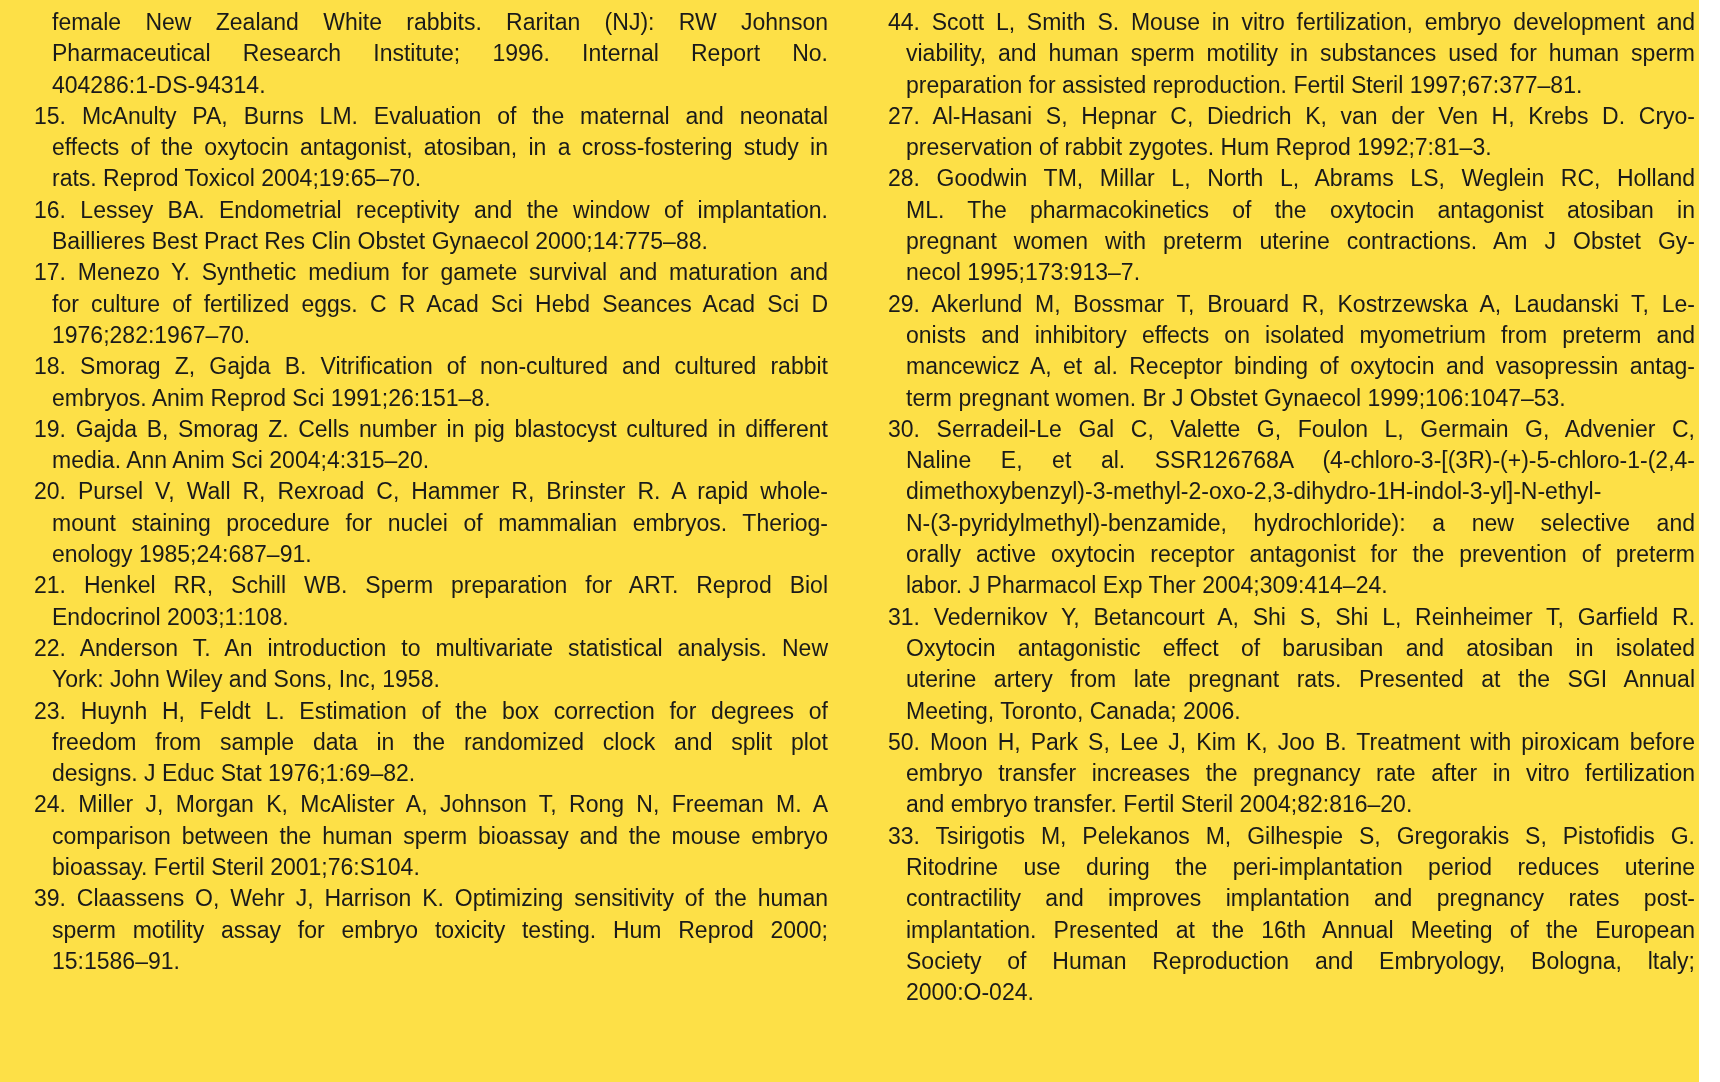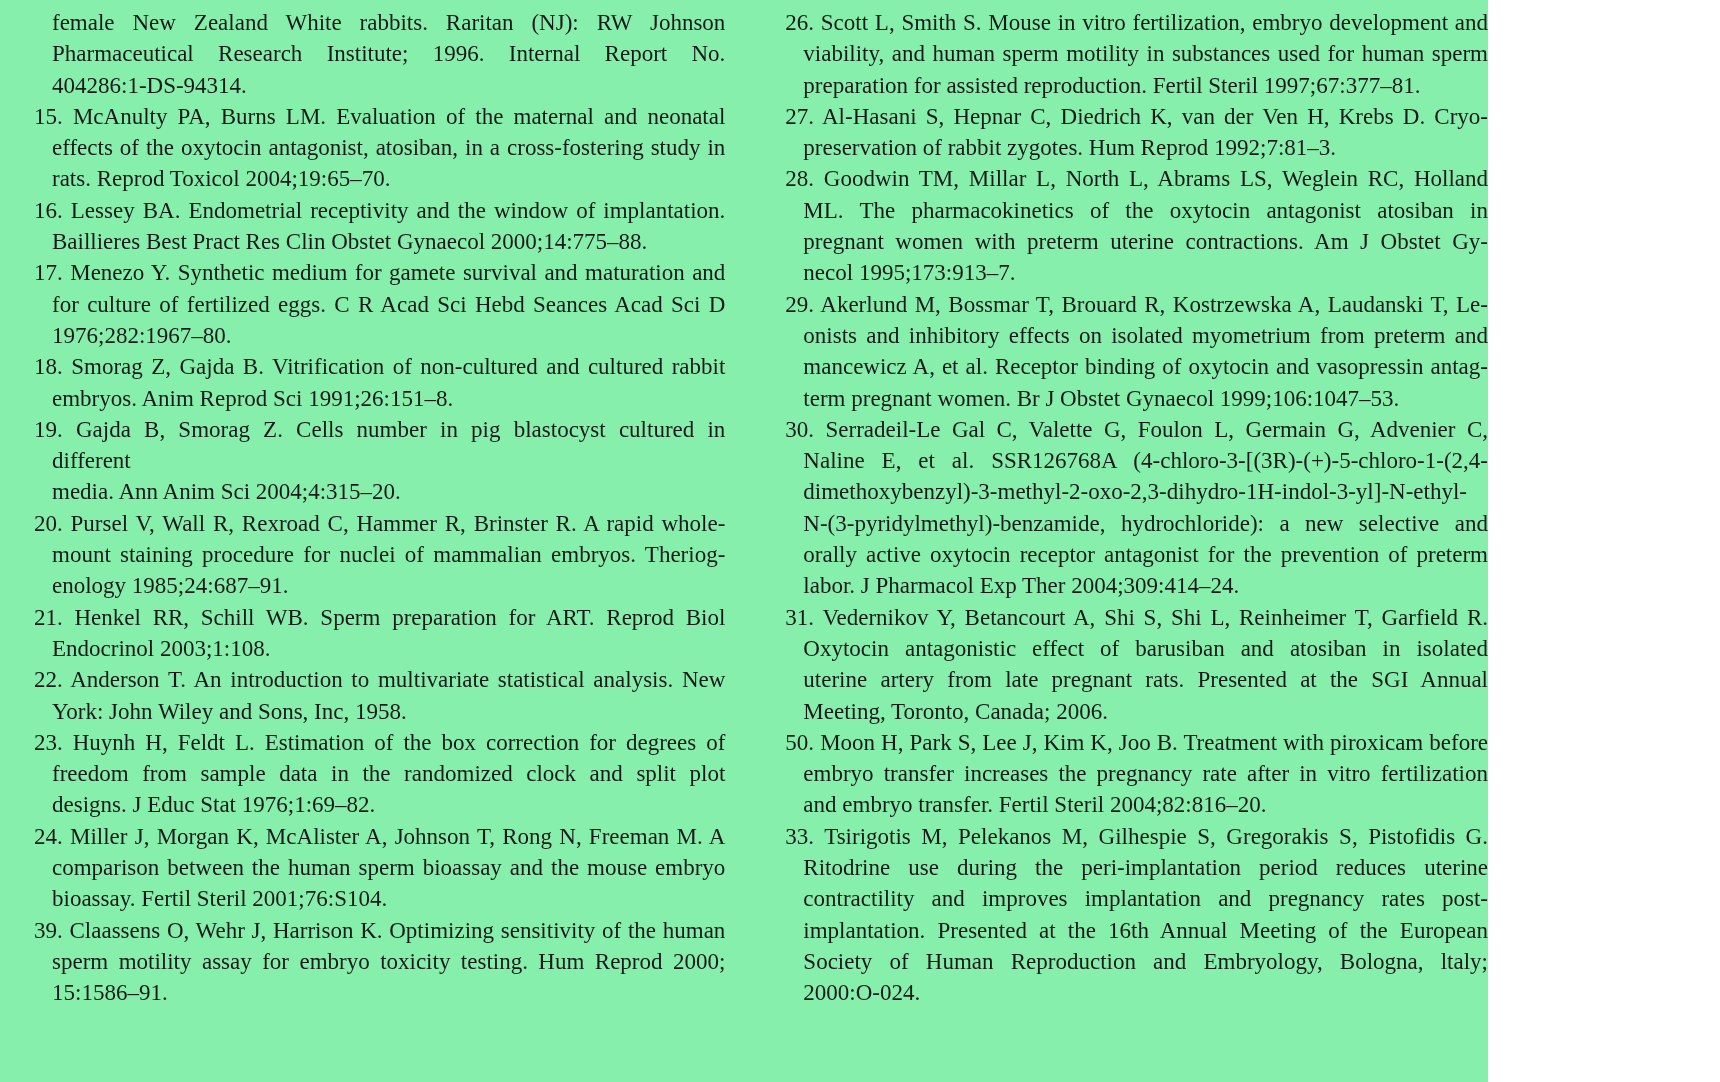--- a/index.html
+++ b/index.html
@@ -2,25 +2,25 @@
 <html><head>
 <meta charset="utf-8">
 <style>
   html, body {
     margin: 0;
     padding: 0;
     background: #ffffff;
   }
   .page {
     position: relative;
-    width: 1488px;
+    width: 1699px;
     height: 1082px;
-    background: #86efac;
+    background: #fde047;
     overflow: hidden;
-    font-family: Liberation Serif, serif;
+    font-family: Liberation Sans, sans-serif;
     color: #1a1a1a;
   }
   .columns {
     display: flex;
     padding-top: 7px;
     padding-left: 34px;
   }
   .col {
     font-size: 23px;
     line-height: 31.3px;
@@ -64,21 +64,21 @@
           <div class="ref-line"><span>effects of the oxytocin antagonist, atosiban, in a cross-fostering study in</span></div>
           <div class="ref-line last"><span>rats. Reprod Toxicol 2004;19:65–70.</span></div>
         </div>
         <div class="ref">
           <div class="ref-line first numbered"><span class="ref-num">16.</span> <span>Lessey BA. Endometrial receptivity and the window of implantation.</span></div>
           <div class="ref-line last"><span>Baillieres Best Pract Res Clin Obstet Gynaecol 2000;14:775–88.</span></div>
         </div>
         <div class="ref">
           <div class="ref-line first numbered"><span class="ref-num">17.</span> <span>Menezo Y. Synthetic medium for gamete survival and maturation and</span></div>
           <div class="ref-line"><span>for culture of fertilized eggs. C R Acad Sci Hebd Seances Acad Sci D</span></div>
-          <div class="ref-line last"><span>1976;282:1967–80.</span></div>
+          <div class="ref-line last"><span>1976;282:1967–70.</span></div>
         </div>
         <div class="ref">
           <div class="ref-line first numbered"><span class="ref-num">18.</span> <span>Smorag Z, Gajda B. Vitrification of non-cultured and cultured rabbit</span></div>
           <div class="ref-line last"><span>embryos. Anim Reprod Sci 1991;26:151–8.</span></div>
         </div>
         <div class="ref">
           <div class="ref-line first numbered"><span class="ref-num">19.</span> <span>Gajda B, Smorag Z. Cells number in pig blastocyst cultured in different</span></div>
           <div class="ref-line last"><span>media. Ann Anim Sci 2004;4:315–20.</span></div>
         </div>
         <div class="ref">
@@ -105,21 +105,21 @@
           <div class="ref-line last"><span>bioassay. Fertil Steril 2001;76:S104.</span></div>
         </div>
         <div class="ref">
           <div class="ref-line first numbered"><span class="ref-num">39.</span> <span>Claassens O, Wehr J, Harrison K. Optimizing sensitivity of the human</span></div>
           <div class="ref-line"><span>sperm motility assay for embryo toxicity testing. Hum Reprod 2000;</span></div>
           <div class="ref-line last"><span>15:1586–91.</span></div>
         </div>
       </div>
     <div class="col col-right" id="col-right">
         <div class="ref">
-          <div class="ref-line first numbered"><span class="ref-num">26.</span> <span>Scott L, Smith S. Mouse in vitro fertilization, embryo development and</span></div>
+          <div class="ref-line first numbered"><span class="ref-num">44.</span> <span>Scott L, Smith S. Mouse in vitro fertilization, embryo development and</span></div>
           <div class="ref-line"><span>viability, and human sperm motility in substances used for human sperm</span></div>
           <div class="ref-line last"><span>preparation for assisted reproduction. Fertil Steril 1997;67:377–81.</span></div>
         </div>
         <div class="ref">
           <div class="ref-line first numbered"><span class="ref-num">27.</span> <span>Al-Hasani S, Hepnar C, Diedrich K, van der Ven H, Krebs D. Cryo-</span></div>
           <div class="ref-line last"><span>preservation of rabbit zygotes. Hum Reprod 1992;7:81–3.</span></div>
         </div>
         <div class="ref">
           <div class="ref-line first numbered"><span class="ref-num">28.</span> <span>Goodwin TM, Millar L, North L, Abrams LS, Weglein RC, Holland</span></div>
           <div class="ref-line"><span>ML. The pharmacokinetics of the oxytocin antagonist atosiban in</span></div>

